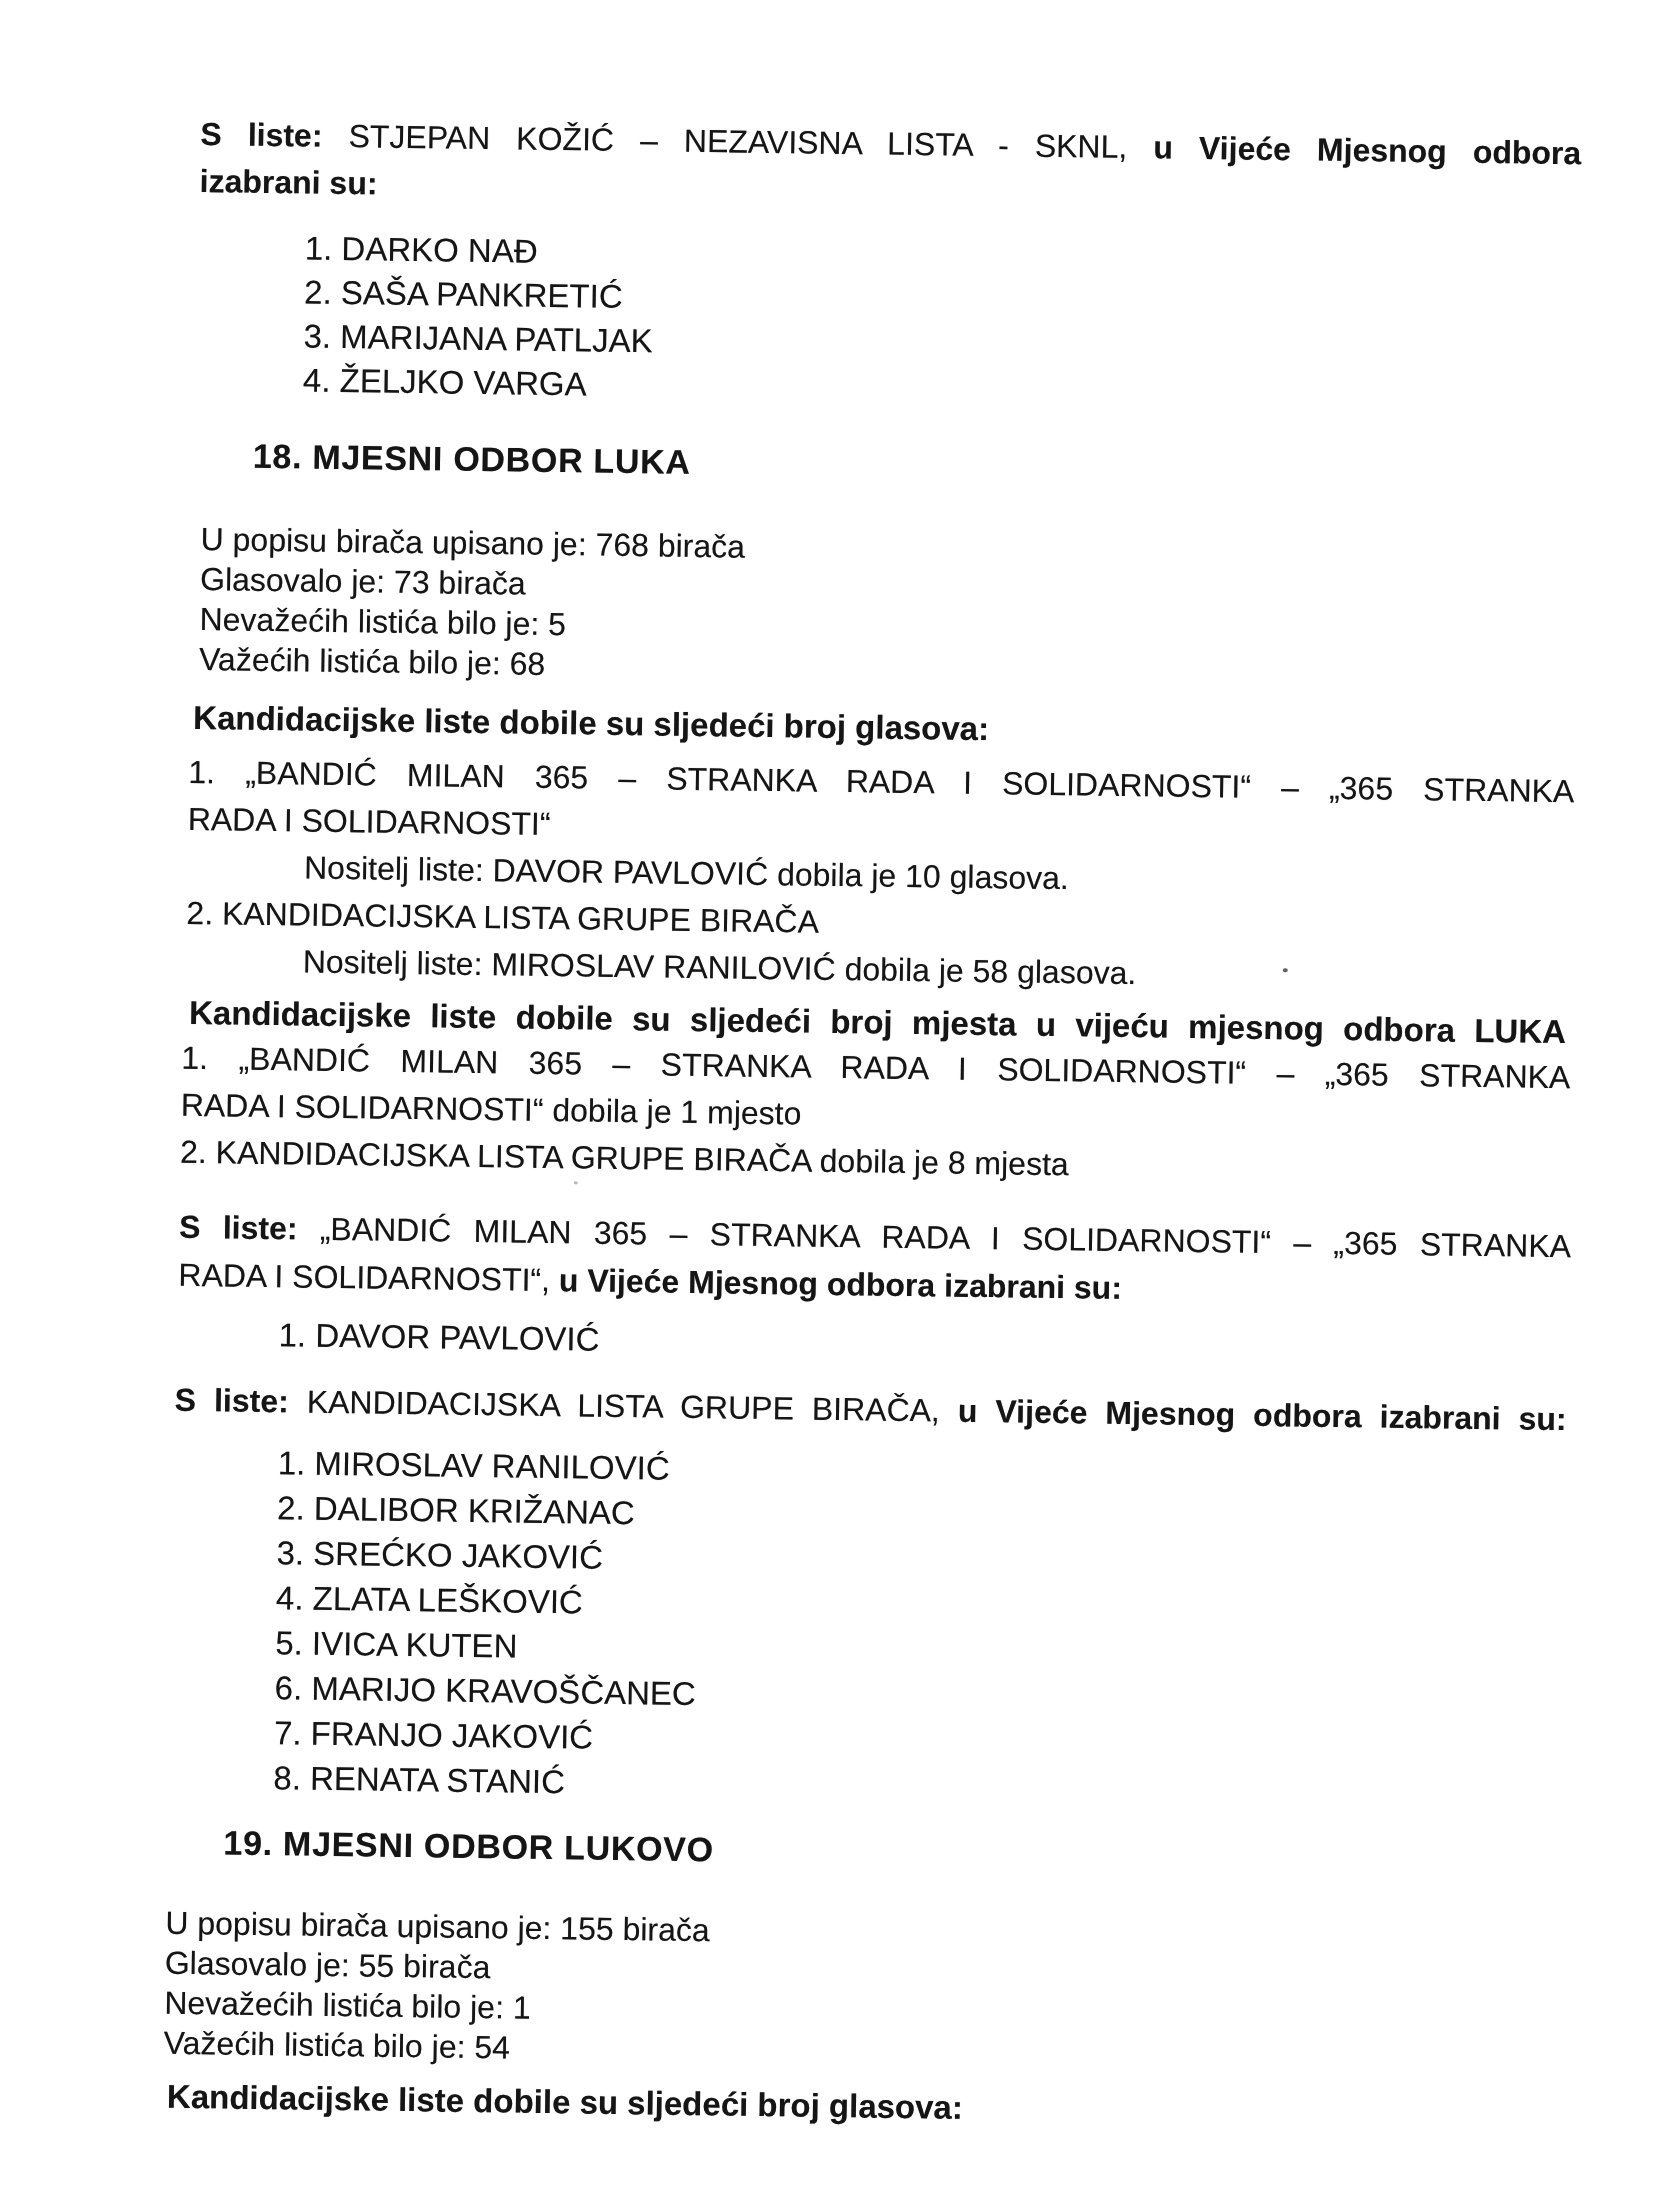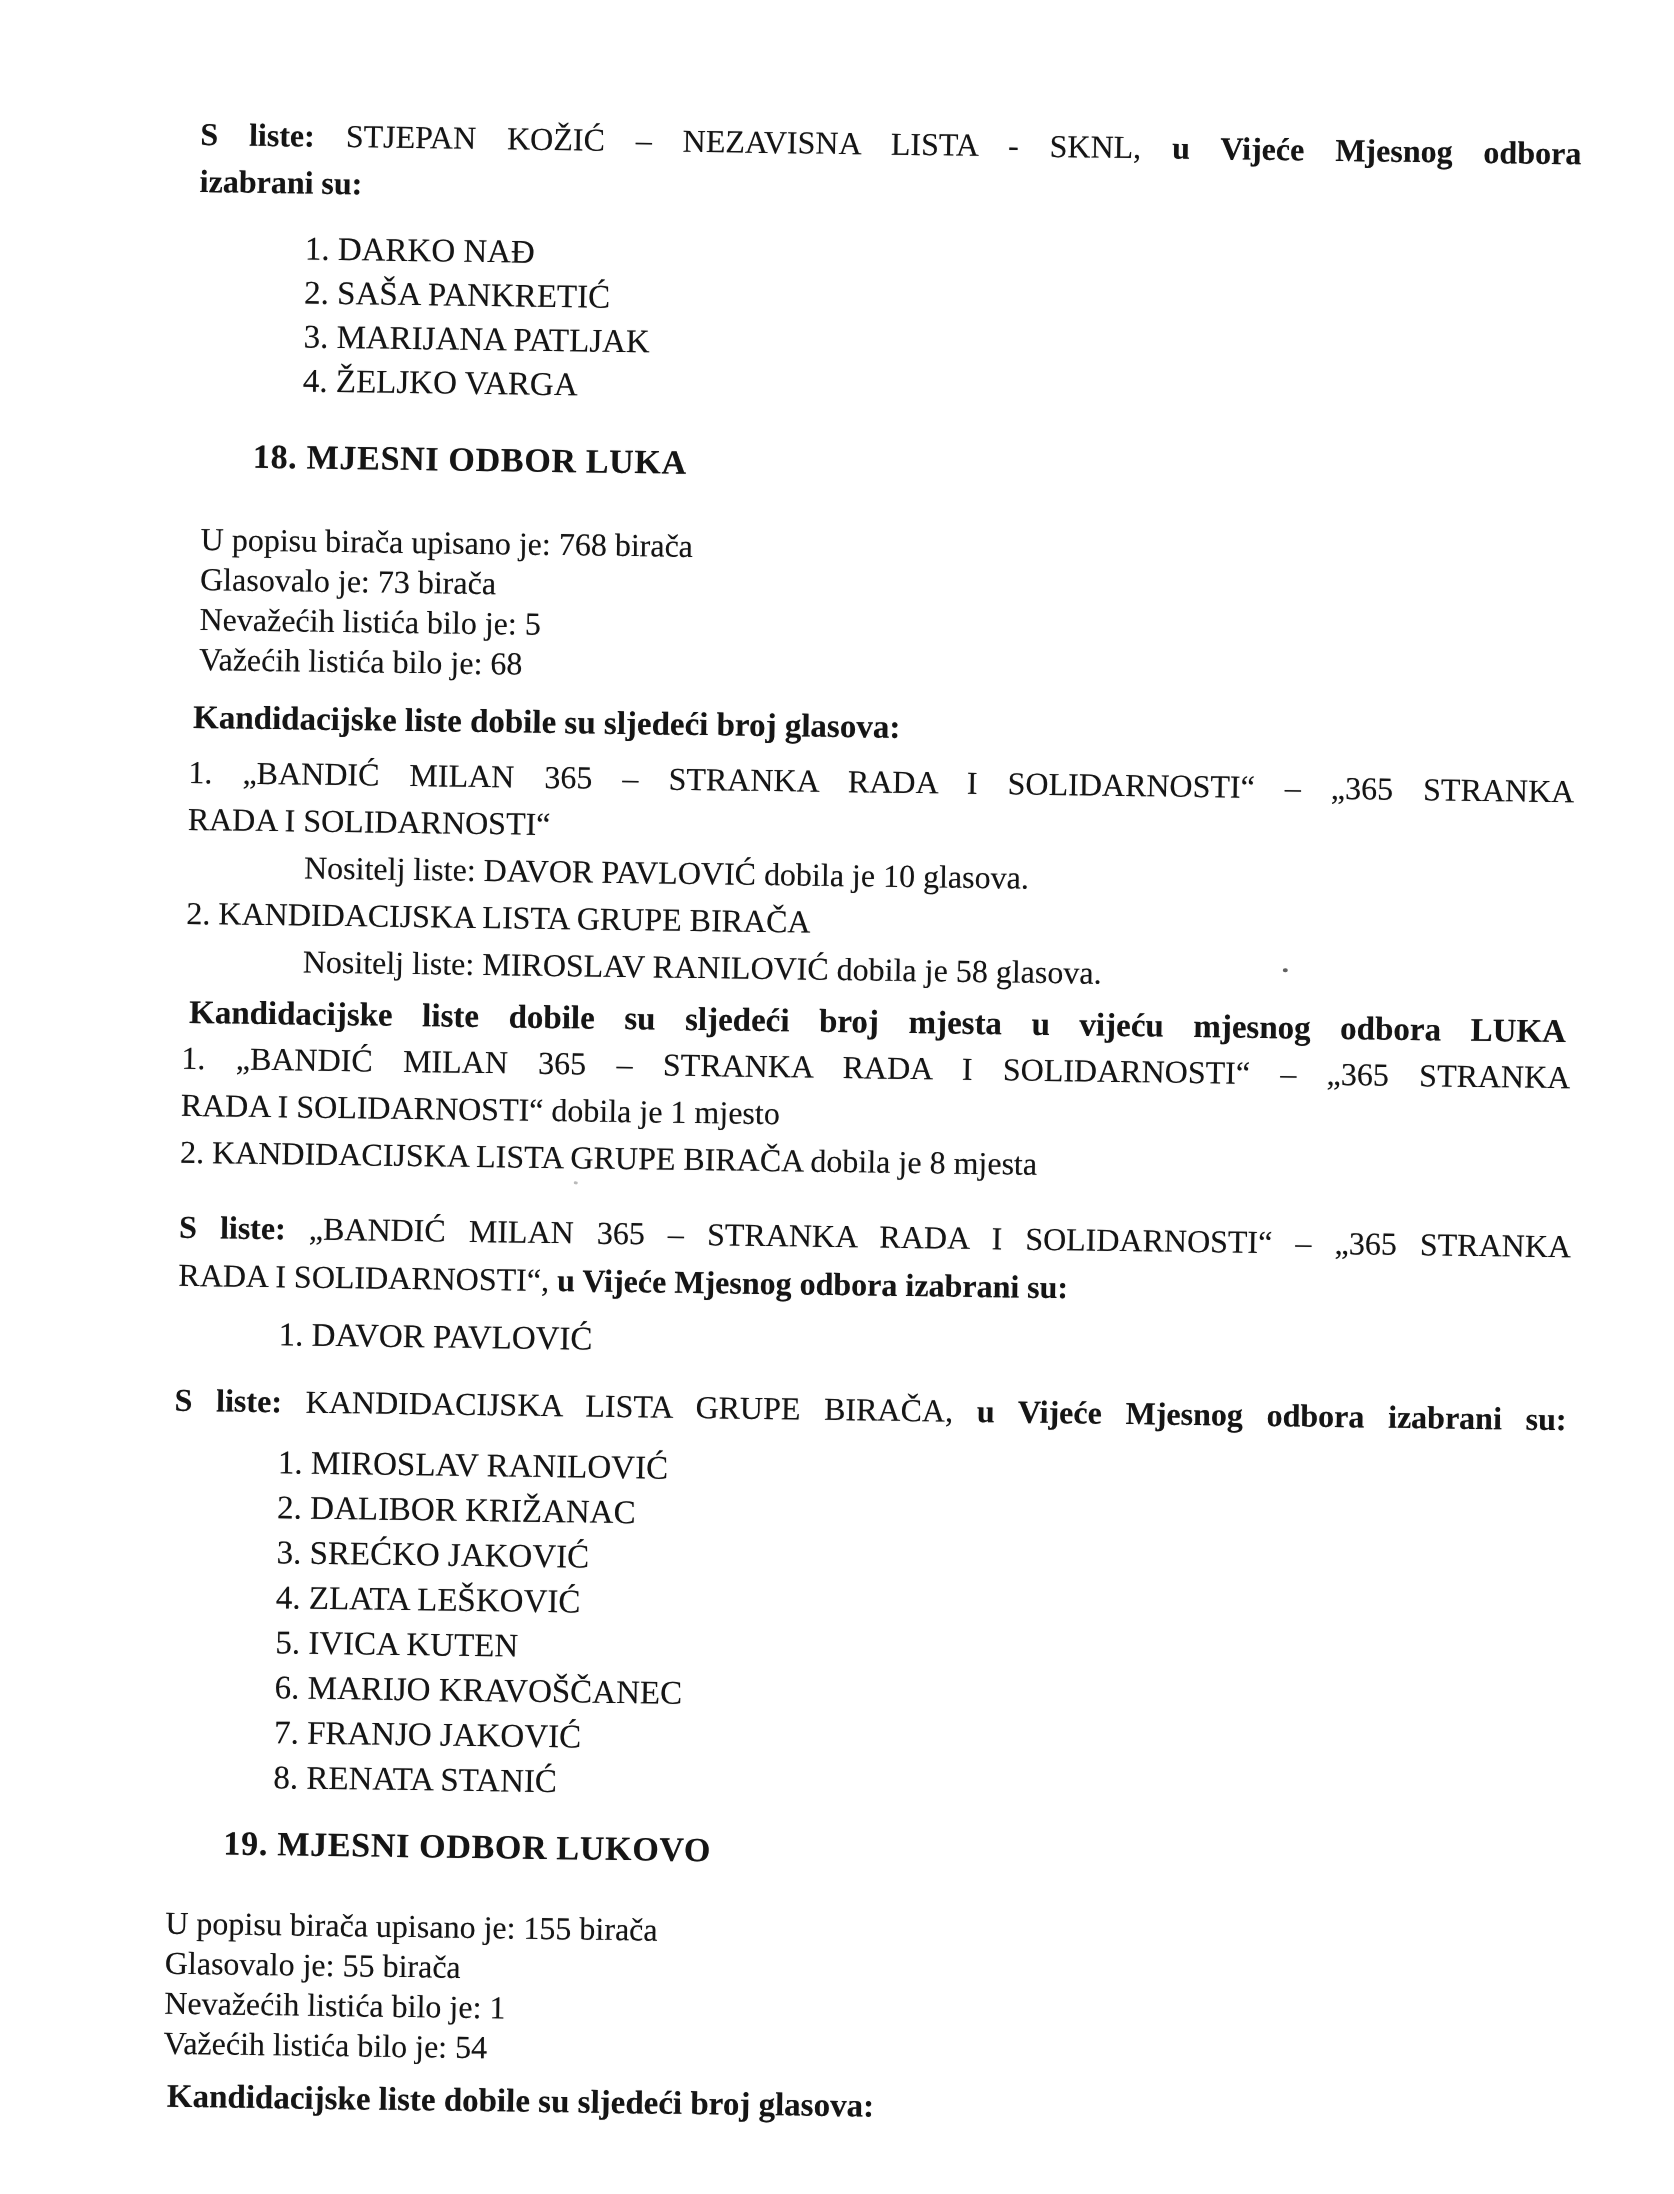--- a/index.html
+++ b/index.html
@@ -1,21 +1,21 @@
 <!DOCTYPE html>
 <html style="font-size:11.3px"><head>
 <meta charset="utf-8">
 <style>
   html,body { margin:0; padding:0; background:#e8e8e8; }
   .sheet {
     position:relative;
     width:1674px; height:2194px;
     background:#ffffff;
     overflow:hidden;
-    font-family:Liberation Serif, serif;
+    font-family:Liberation Sans, sans-serif;
     color:#151515;
   }
   .rot {
     position:absolute; left:0; top:0; width:1674px; height:2194px;
     transform:rotate(0.8deg);
     transform-origin:836px 1097px;
   }
   .blk { position:absolute; font-size:32px; line-height:47px; text-shadow:0 0 0.7px rgba(25,25,25,0.45); }
   .just { text-align:justify; text-align-last:justify; }
   .b { font-weight:bold; }

